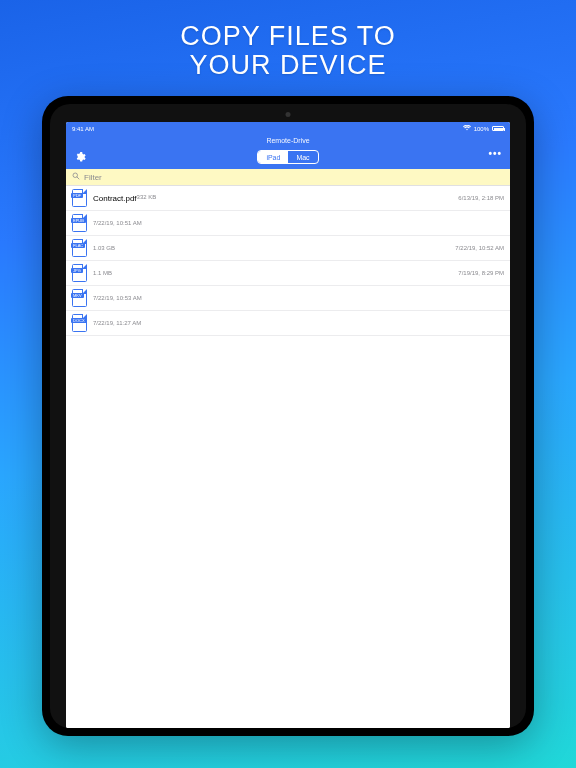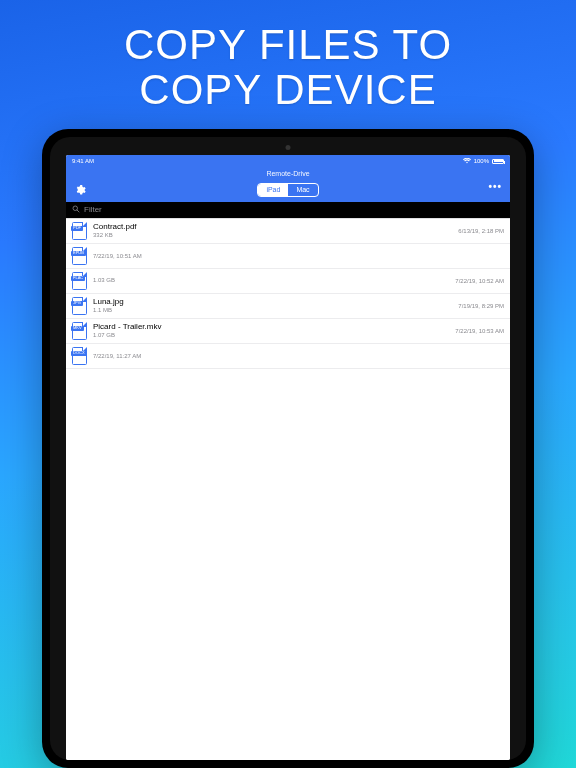--- a/index.html
+++ b/index.html
@@ -8,21 +8,21 @@
       font-family: -apple-system, 'Helvetica Neue', Arial, sans-serif;
       background: linear-gradient(170deg, #1a63e8 0%, #2a7aff 28%, #2aa7ff 55%, #26c8e6 85%, #20d8d8 100%);
       display: flex;
       flex-direction: column;
       align-items: center;
     }
     .hero-text {
       color: #fff;
       text-align: center;
       font-weight: 400;
-      font-size: 42px;
+      font-size: 27px;
       line-height: 1.08;
       letter-spacing: 1px;
       margin-top: 22px;
       margin-bottom: 16px;
       text-shadow: 0 1px 2px rgba(0,0,0,0.15);
     }
     .device-frame {
       width: 492px;
       height: 640px;
       background: #000;
@@ -112,21 +112,21 @@
     .segmented div {
       font-size: 7px;
       padding: 0 8px;
       display: flex;
       align-items: center;
       line-height: 1;
     }
     .seg-active { background: #fff; color: #3a74f2; }
     .seg-inactive { background: transparent; color: #fff; }
     .filter-bar {
-      background: #000000;
+      background: #fef9c3;
       padding: 3px 6px;
       font-size: 8px;
       color: #8a8a8f;
       display: flex;
       align-items: center;
       gap: 4px;
       border-bottom: 0.5px solid #e0e0e2;
     }
     .file-list { flex: 1; background: #fff; }
     .file-row {
@@ -158,34 +158,34 @@
       line-height: 1;
     }
     .file-icon .fold {
       position:absolute;
       top:-1px; right:-1px;
       width:5px; height:5px;
       background:linear-gradient(135deg, #fff 48%, #3a74f2 52%);
       border-left:1px solid #3a74f2;
       border-bottom:1px solid #3a74f2;
     }
-    .file-meta { flex: 1; display: flex; flex-direction: column; justify-content:flex-start; }
+    .file-meta { flex: 1; display: flex; flex-direction: row; justify-content:flex-start; }
     .file-name { font-size: 8px; color: #000; line-height:1.2; }
     .file-size { font-size: 6px; color: #8a8a8f; line-height:1.2; }
     .file-date { font-size: 6px; color: #8a8a8f; align-self:center; }
     .battery { display:inline-block; width:12px; height:5px; border:0.5px solid #fff; border-radius:1px; position:relative;}
     .battery::after{content:'';position:absolute;right:-1.5px;top:1px;width:1px;height:3px;background:#fff;}
     .battery .fill{position:absolute;left:0.5px;top:0.5px;bottom:0.5px;right:0.5px;background:#fff;}
   </style>
 </head>
 <body>
 
 <div class="hero-text">
   <span>COPY FILES TO</span><br>
-  <span>COPY DEVICE</span>
+  <span>YOUR DEVICE</span>
 </div>
 
 <div class="device-frame">
   <div class="device-inner">
     <div class="camera"></div>
     <div class="screen">
 
       <div class="status-bar">
         <span>9:41 AM</span>
         <span class="status-right">
@@ -253,33 +253,28 @@
               <span class="file-size">1.03 GB</span>
             </div>
             <span class="file-date">7/22/19, 10:52 AM</span>
           </div>
           <div class="file-row">
             <div class="file-icon">
               <span class="fold"></span>
               <span class="ext">JPG</span>
             </div>
             <div class="file-meta">
-              <span class="file-name">Luna.jpg</span>
               <span class="file-size">1.1 MB</span>
             </div>
             <span class="file-date">7/19/19, 8:29 PM</span>
           </div>
           <div class="file-row">
             <div class="file-icon">
               <span class="fold"></span>
               <span class="ext">MKV</span>
-            </div>
-            <div class="file-meta">
-              <span class="file-name">Picard - Trailer.mkv</span>
-              <span class="file-size">1.07 GB</span>
             </div>
             <span class="file-date">7/22/19, 10:53 AM</span>
           </div>
           <div class="file-row">
             <div class="file-icon">
               <span class="fold"></span>
               <span class="ext">DOCX</span>
             </div>
             <span class="file-date">7/22/19, 11:27 AM</span>
           </div>

